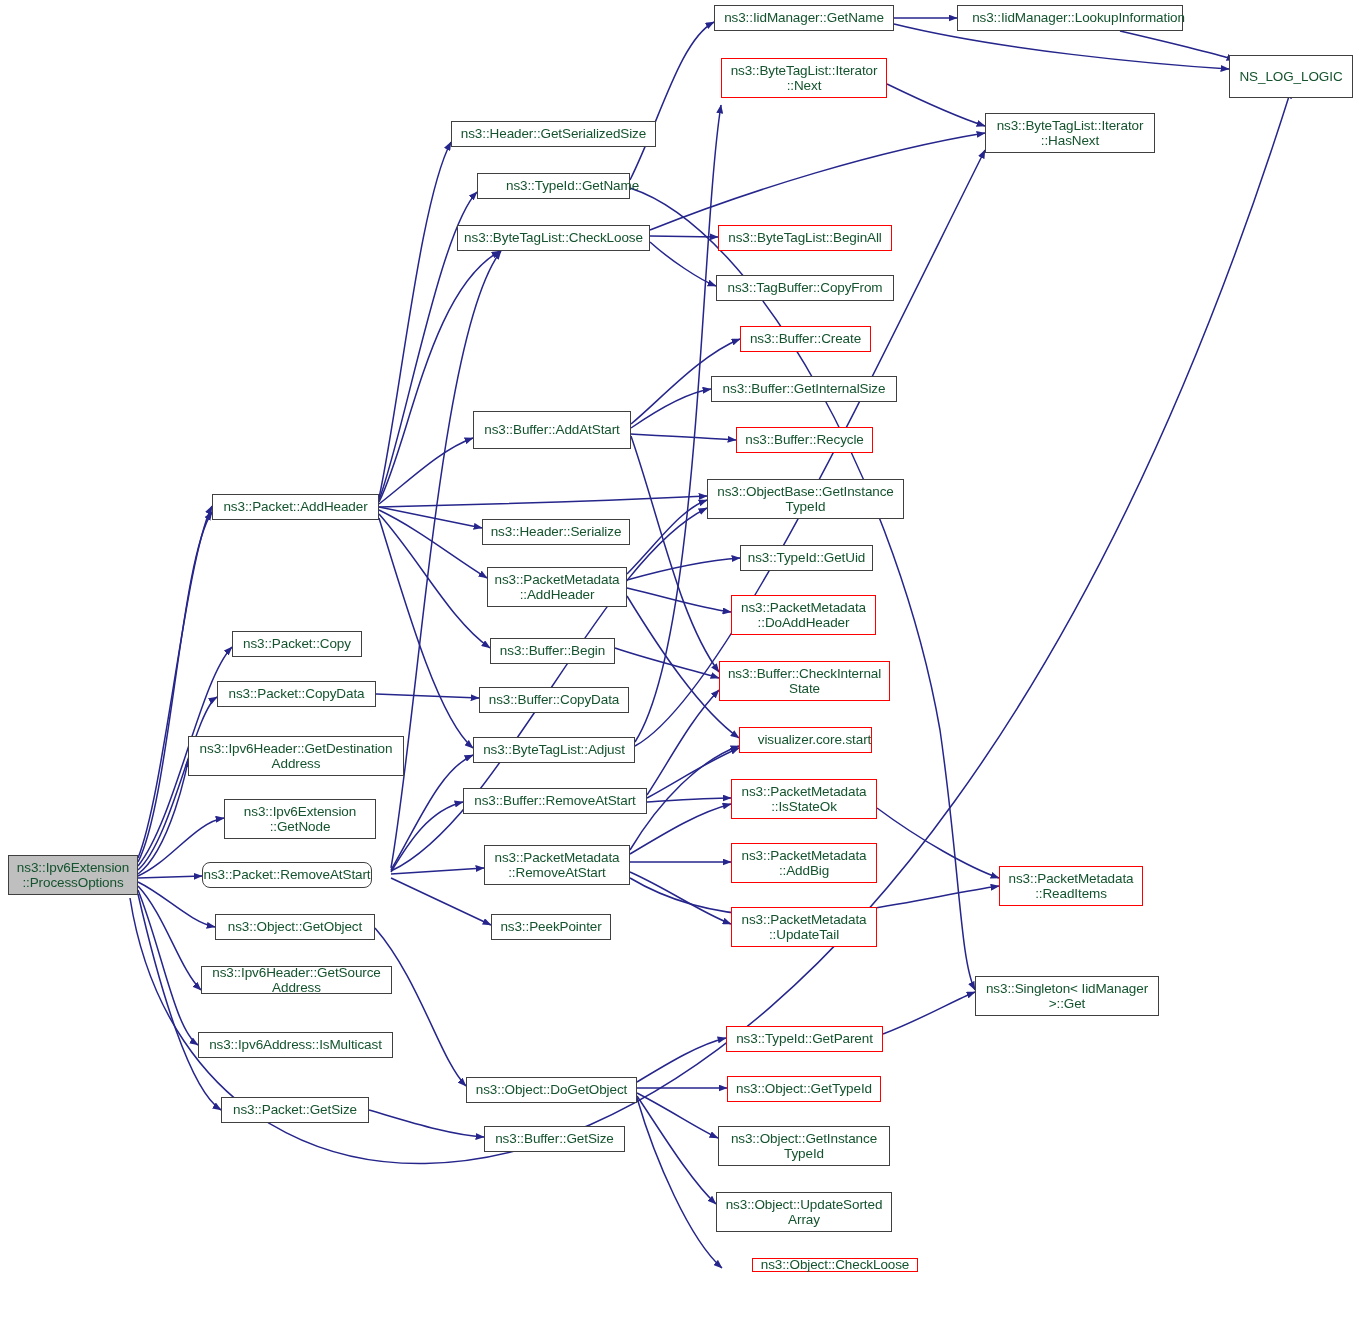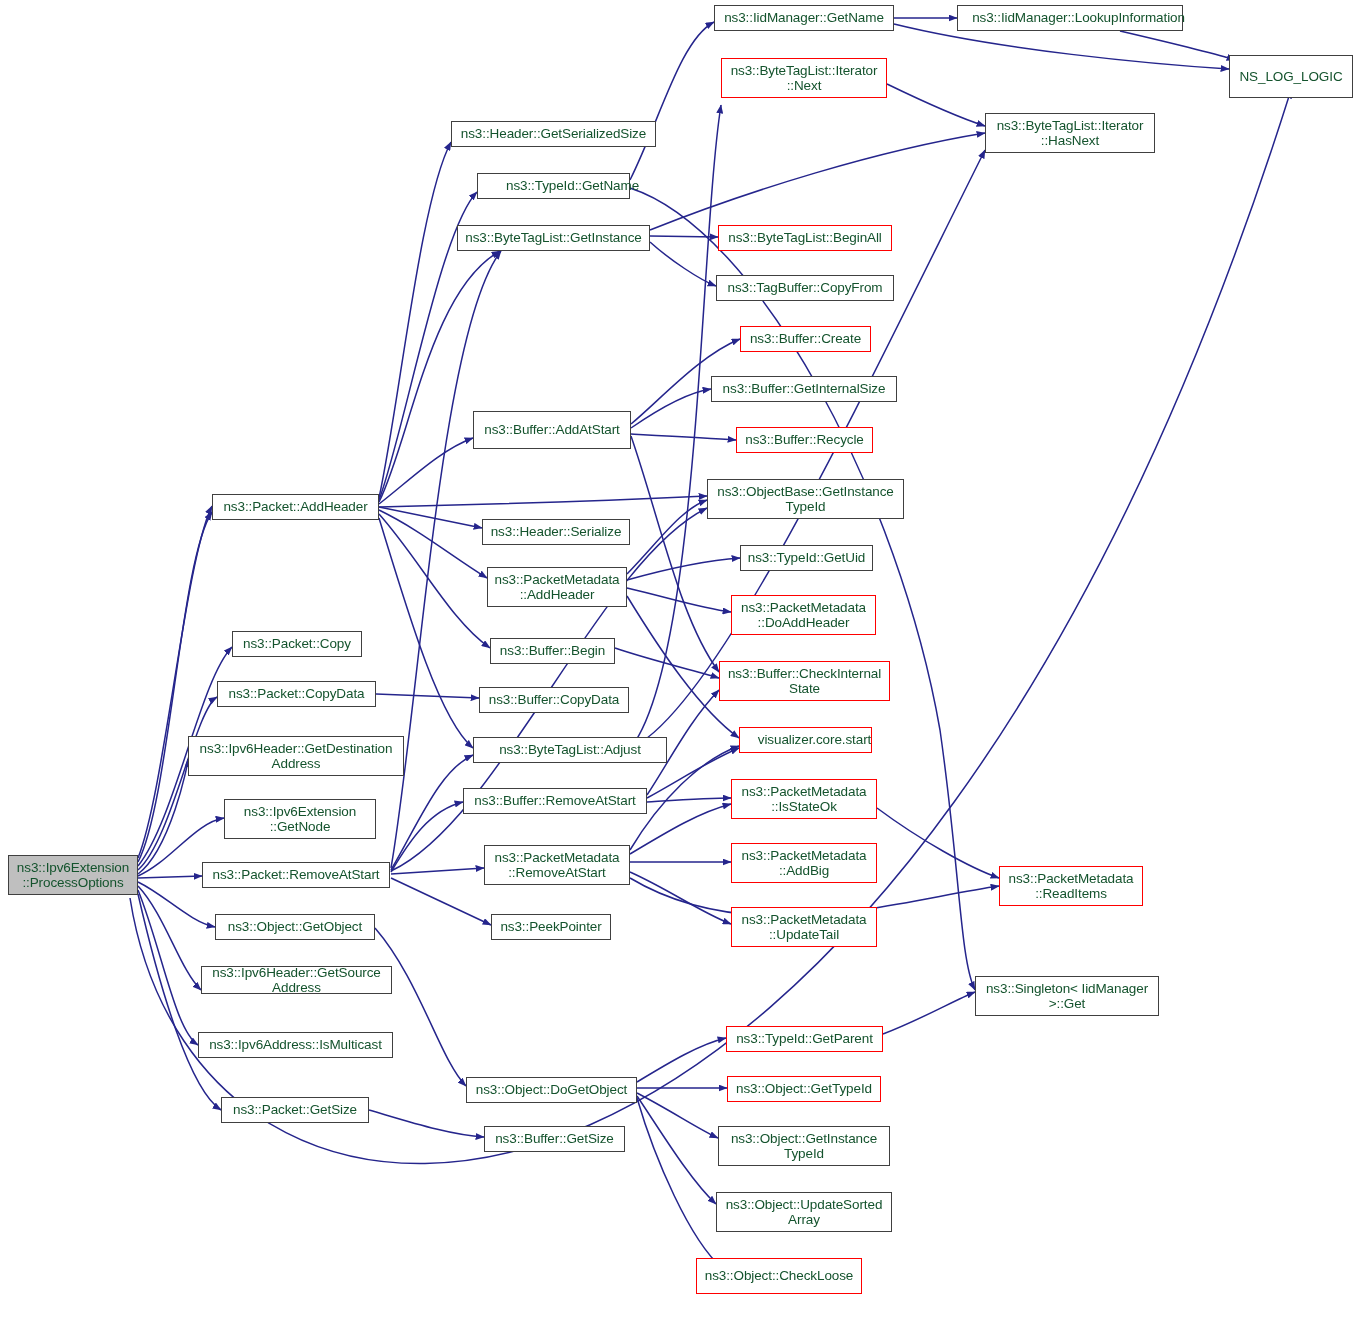--- a/index.html
+++ b/index.html
@@ -128,36 +128,36 @@
 
 <div class="node root" style="left: 8px; top: 855px; width: 130px; height: 40px;">ns3::Ipv6Extension
 ::ProcessOptions</div>
     <div class="node" style="left: 212px; top: 494px; width: 167px; height: 26px;">ns3::Packet::AddHeader</div>
     <div class="node" style="left: 232px; top: 631px; width: 130px; height: 26px;">ns3::Packet::Copy</div>
     <div class="node" style="left: 217px; top: 681px; width: 159px; height: 26px;">ns3::Packet::CopyData</div>
     <div class="node" style="left: 188px; top: 736px; width: 216px; height: 40px;">ns3::Ipv6Header::GetDestination
 Address</div>
     <div class="node" style="left: 224px; top: 799px; width: 152px; height: 40px;">ns3::Ipv6Extension
 ::GetNode</div>
-    <div class="node" style="left: 202px; top: 862px; width: 188px; height: 26px;">ns3::Packet::RemoveAtStart</div>
+    <div class="node" style="left: 202px; top: 862px; width: 170px; height: 26px; border-radius: 8px;">ns3::Packet::RemoveAtStart</div>
     <div class="node" style="left: 215px; top: 914px; width: 160px; height: 26px;">ns3::Object::GetObject</div>
     <div class="node" style="left: 201px; top: 966px; width: 191px; height: 28px;">ns3::Ipv6Header::GetSource
 Address</div>
     <div class="node" style="left: 198px; top: 1032px; width: 195px; height: 26px;">ns3::Ipv6Address::IsMulticast</div>
     <div class="node" style="left: 221px; top: 1097px; width: 148px; height: 26px;">ns3::Packet::GetSize</div>
     <div class="node" style="left: 451px; top: 121px; width: 205px; height: 26px;">ns3::Header::GetSerializedSize</div>
     <div class="node" style="left: 477px; top: 173px; width: 153px; height: 26px; padding-left: 41px;">ns3::TypeId::GetName</div>
-    <div class="node" style="left: 457px; top: 225px; width: 193px; height: 26px;">ns3::ByteTagList::GetInstance</div>
+    <div class="node" style="left: 457px; top: 225px; width: 193px; height: 26px;">ns3::ByteTagList::CheckLoose</div>
     <div class="node" style="left: 473px; top: 411px; width: 158px; height: 38px;">ns3::Buffer::AddAtStart</div>
     <div class="node" style="left: 482px; top: 519px; width: 148px; height: 26px;">ns3::Header::Serialize</div>
     <div class="node" style="left: 487px; top: 567px; width: 140px; height: 40px;">ns3::PacketMetadata
 ::AddHeader</div>
     <div class="node" style="left: 490px; top: 638px; width: 125px; height: 26px;">ns3::Buffer::Begin</div>
     <div class="node" style="left: 479px; top: 687px; width: 150px; height: 26px;">ns3::Buffer::CopyData</div>
-    <div class="node" style="left: 473px; top: 737px; width: 194px; height: 26px;">ns3::ByteTagList::Adjust</div>
+    <div class="node" style="left: 473px; top: 737px; width: 162px; height: 26px;">ns3::ByteTagList::Adjust</div>
     <div class="node" style="left: 463px; top: 788px; width: 184px; height: 26px;">ns3::Buffer::RemoveAtStart</div>
     <div class="node" style="left: 484px; top: 845px; width: 146px; height: 40px;">ns3::PacketMetadata
 ::RemoveAtStart</div>
     <div class="node" style="left: 491px; top: 914px; width: 120px; height: 26px;">ns3::PeekPointer</div>
     <div class="node" style="left: 466px; top: 1077px; width: 171px; height: 26px;">ns3::Object::DoGetObject</div>
     <div class="node" style="left: 484px; top: 1126px; width: 141px; height: 26px;">ns3::Buffer::GetSize</div>
     <div class="node" style="left: 714px; top: 5px; width: 180px; height: 26px;">ns3::IidManager::GetName</div>
     <div class="node red" style="left: 721px; top: 58px; width: 166px; height: 40px;">ns3::ByteTagList::Iterator
 ::Next</div>
     <div class="node" style="left: 985px; top: 113px; width: 170px; height: 40px;">ns3::ByteTagList::Iterator
@@ -186,14 +186,14 @@
     <div class="node red" style="left: 999px; top: 866px; width: 144px; height: 40px;">ns3::PacketMetadata
 ::ReadItems</div>
     <div class="node" style="left: 975px; top: 976px; width: 184px; height: 40px;">ns3::Singleton&lt; IidManager
 &gt;::Get</div>
     <div class="node red" style="left: 726px; top: 1026px; width: 157px; height: 26px;">ns3::TypeId::GetParent</div>
     <div class="node red" style="left: 727px; top: 1076px; width: 154px; height: 26px;">ns3::Object::GetTypeId</div>
     <div class="node" style="left: 718px; top: 1126px; width: 172px; height: 40px;">ns3::Object::GetInstance
 TypeId</div>
     <div class="node" style="left: 716px; top: 1192px; width: 176px; height: 40px;">ns3::Object::UpdateSorted
 Array</div>
-    <div class="node red" style="left: 696px; top: 1258px; width: 166px; height: 36px;">ns3::Object::CheckLoose</div>
+    <div class="node red" style="left: 752px; top: 1258px; width: 166px; height: 14px;">ns3::Object::CheckLoose</div>
   </div>
 
 </body></html>

